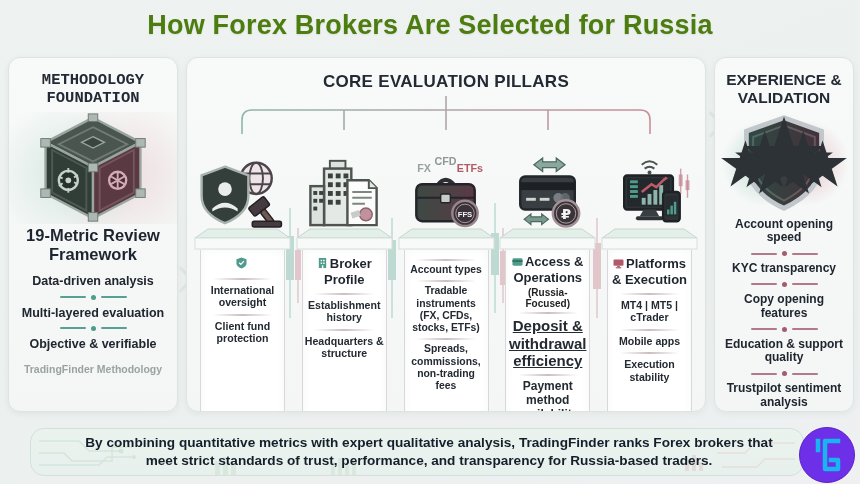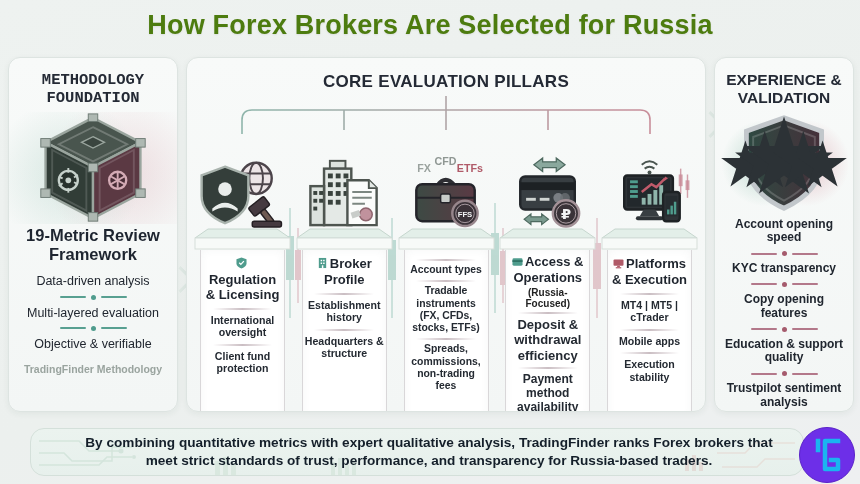--- a/index.html
+++ b/index.html
@@ -18,21 +18,21 @@
   #center-panel{left:186px;top:57px;width:518px;height:353px;overflow:hidden;}
   #right-panel{left:714px;top:57px;width:138px;height:353px;}
   #left-panel .panel-h{font-size:15.5px;margin-top:13px;font-family:Liberation Mono, monospace;}
   #right-panel .panel-h{font-size:15.5px;margin-top:13px;}
   #center-panel .panel-h{font-size:17px;margin-top:14px;letter-spacing:.3px;}
   
   .cube-wrap{display:flex;justify-content:center;margin-top:4px;
              background:radial-gradient(circle at 35% 55%,rgba(120,180,160,.25),transparent 60%),
                         radial-gradient(circle at 70% 55%,rgba(200,120,135,.22),transparent 60%);}
   .framework{font-size:16.5px;font-weight:800;text-align:center;line-height:1.2;margin-top:2px;color:#1e2530;}
-  .lp-item{font-size:12.5px;font-weight:400;text-align:center;color:#20262f;line-height:1.15;}
+  .lp-item{font-size:12.5px;font-weight:700;text-align:center;color:#20262f;line-height:1.15;}
   .dotline{display:flex;align-items:center;justify-content:center;gap:5px;margin:6px auto;}
   .dotline .bar{width:26px;height:2px;border-radius:2px;}
   .dotline .dot{width:5px;height:5px;border-radius:50%;}
   .dot-teal .bar{background:#5ea austin;}
   .dot-teal .bar{background:#58a091;}
   .dot-teal .dot{background:#4f9c8d;}
   .dot-red .bar{background:#b3788a;}
   .dot-red .dot{background:#a55b6d;}
   .lp-footer{font-size:10.5px;font-weight:600;color:#9aa49f;text-align:center;margin-top:12px;}
   
@@ -184,21 +184,21 @@
         <polygon points="14,1 83,1 96,10 1,10" fill="#e3efe9" stroke="#c6d6ce" stroke-width="1"></polygon>
         <rect x="1" y="10" width="95" height="11" fill="#f7faf8" stroke="#d6ded9" stroke-width="1"></rect>
       </svg>
       <div class="column">
         <div class="pt-title">
           <span class="ticon">
             <svg width="11" height="12" viewBox="0 0 12 13">
                 <path d="M6,.5 L11.5,2.5 V7 Q11.5,10.5 6,12.5 Q.5,10.5 .5,7 V2.5 Z" fill="#4f9c8d"></path>
                 <path d="M3.5,6.2 L5.3,8 L8.6,4.4" stroke="#fff" stroke-width="1.4" fill="none"></path>
               </svg>
-          </span><span>Regulation &amp; Licensing</span>
+          </span>
         </div>
         <div class="pill-div"></div>
         <div class="pt-item">International oversight</div>
         <div class="pill-div"></div>
         <div class="pt-item">Client fund protection</div>
       </div>
 
     </div>
 
     <div class="pillar">
@@ -325,21 +325,21 @@
         <div class="pt-title">
           <span class="ticon">
             <svg width="11" height="10" viewBox="0 0 12 10">
                 <rect x="0.5" y="1" width="11" height="8" rx="1.5" fill="#4f9c8d"></rect>
                 <rect x="0.5" y="3" width="11" height="2" fill="#2f7265"></rect>
               </svg>
           </span><span>Access &amp; Operations</span>
         </div>
         <div class="pt-sub">(Russia-Focused)</div>
         <div class="pill-div" style="margin:3px auto 3px;"></div>
-        <div class="pt-item" style="font-size:13px;">Deposit &amp; withdrawal efficiency</div>
+        <div class="pt-item" style="font-size:15px;text-decoration:underline;">Deposit &amp; withdrawal efficiency</div>
         <div class="pill-div" style="margin:4px auto 3px;"></div>
         <div class="pt-item" style="font-size:12px;">Payment method availability</div>
         <div class="pill-div" style="margin:4px auto 3px;"></div>
         <div class="pt-item" style="font-size:10.4px;">Regional accessibility</div>
       </div>
 
     </div>
 
     <div class="pillar">
       <div class="pic">

